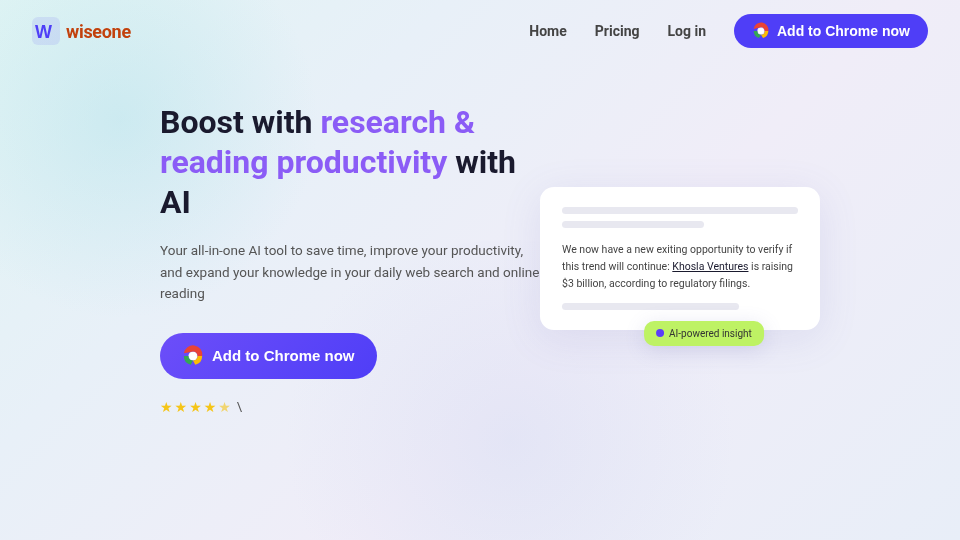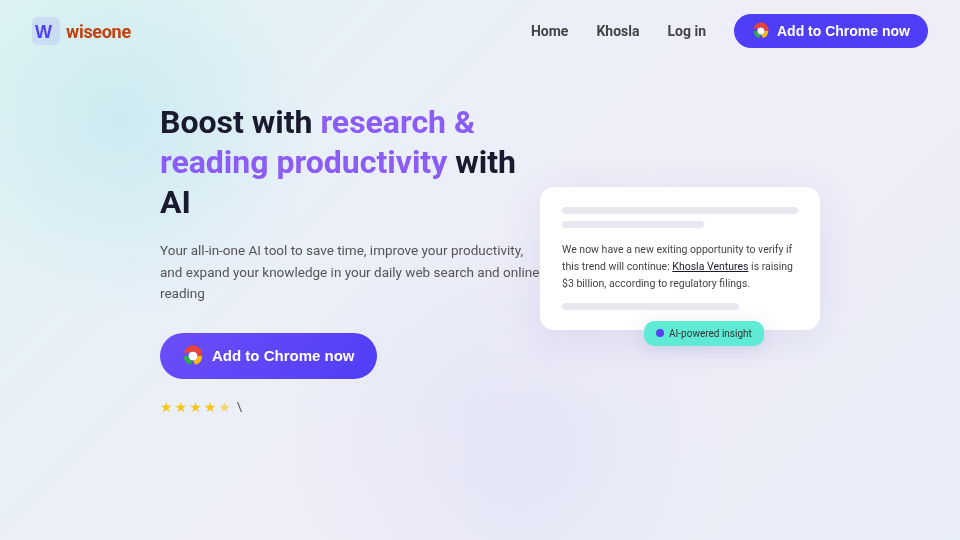--- a/index.html
+++ b/index.html
@@ -218,21 +218,21 @@
       width: 75%;
       margin-top: 10px;
     }
 
     
     .tooltip-bubble {
       position: absolute;
       bottom: -16px;
       left: 50%;
       transform: translateX(-30%);
-      background: #5eead4;
+      background: #bef264;
       border-radius: 10px;
       box-shadow: 0 4px 20px rgba(100,100,180,0.18);
       padding: 7px 12px;
       font-size: 10px;
       color: #333;
       white-space: nowrap;
       display: flex;
       align-items: center;
       gap: 5px;
     }
@@ -253,21 +253,21 @@
 
     <svg class="logo-icon" viewBox="0 0 28 28" fill="none" xmlns="http://www.w3.org/2000/svg">
       <rect width="28" height="28" rx="6" fill="#4f3ef7" opacity="0.1"></rect>
       <text x="3" y="21" font-size="18" font-weight="900" fill="#4f3ef7" font-family="Arial">W</text>
     </svg>
     <span class="logo-text">wiseone</span>
   </a>
 
   <div class="nav-links">
     <a class="nav-link" href="#">Home</a>
-    <a class="nav-link" href="#">Khosla</a>
+    <a class="nav-link" href="#">Pricing</a>
     <a class="nav-link" href="#">Log in</a>
     <button class="btn-add-chrome">
 
       <svg class="chrome-icon-nav" viewBox="0 0 22 22" xmlns="http://www.w3.org/2000/svg">
         <circle cx="11" cy="11" r="4.5" fill="white" opacity="0.9"></circle>
         <path d="M11 6.5 A4.5 4.5 0 0 1 15.5 11 L20 11 A9 9 0 0 0 2 8.5 Z" fill="#EA4335"></path>
         <path d="M6.5 11 A4.5 4.5 0 0 0 11 15.5 L8.5 19.5 A9 9 0 0 1 2 11 Z" fill="#34A853"></path>
         <path d="M15.5 11 A4.5 4.5 0 0 1 11 15.5 L13.5 19.5 A9 9 0 0 0 20 11 Z" fill="#FBBC05"></path>
         <circle cx="11" cy="11" r="3.5" fill="white"></circle>
       </svg>

